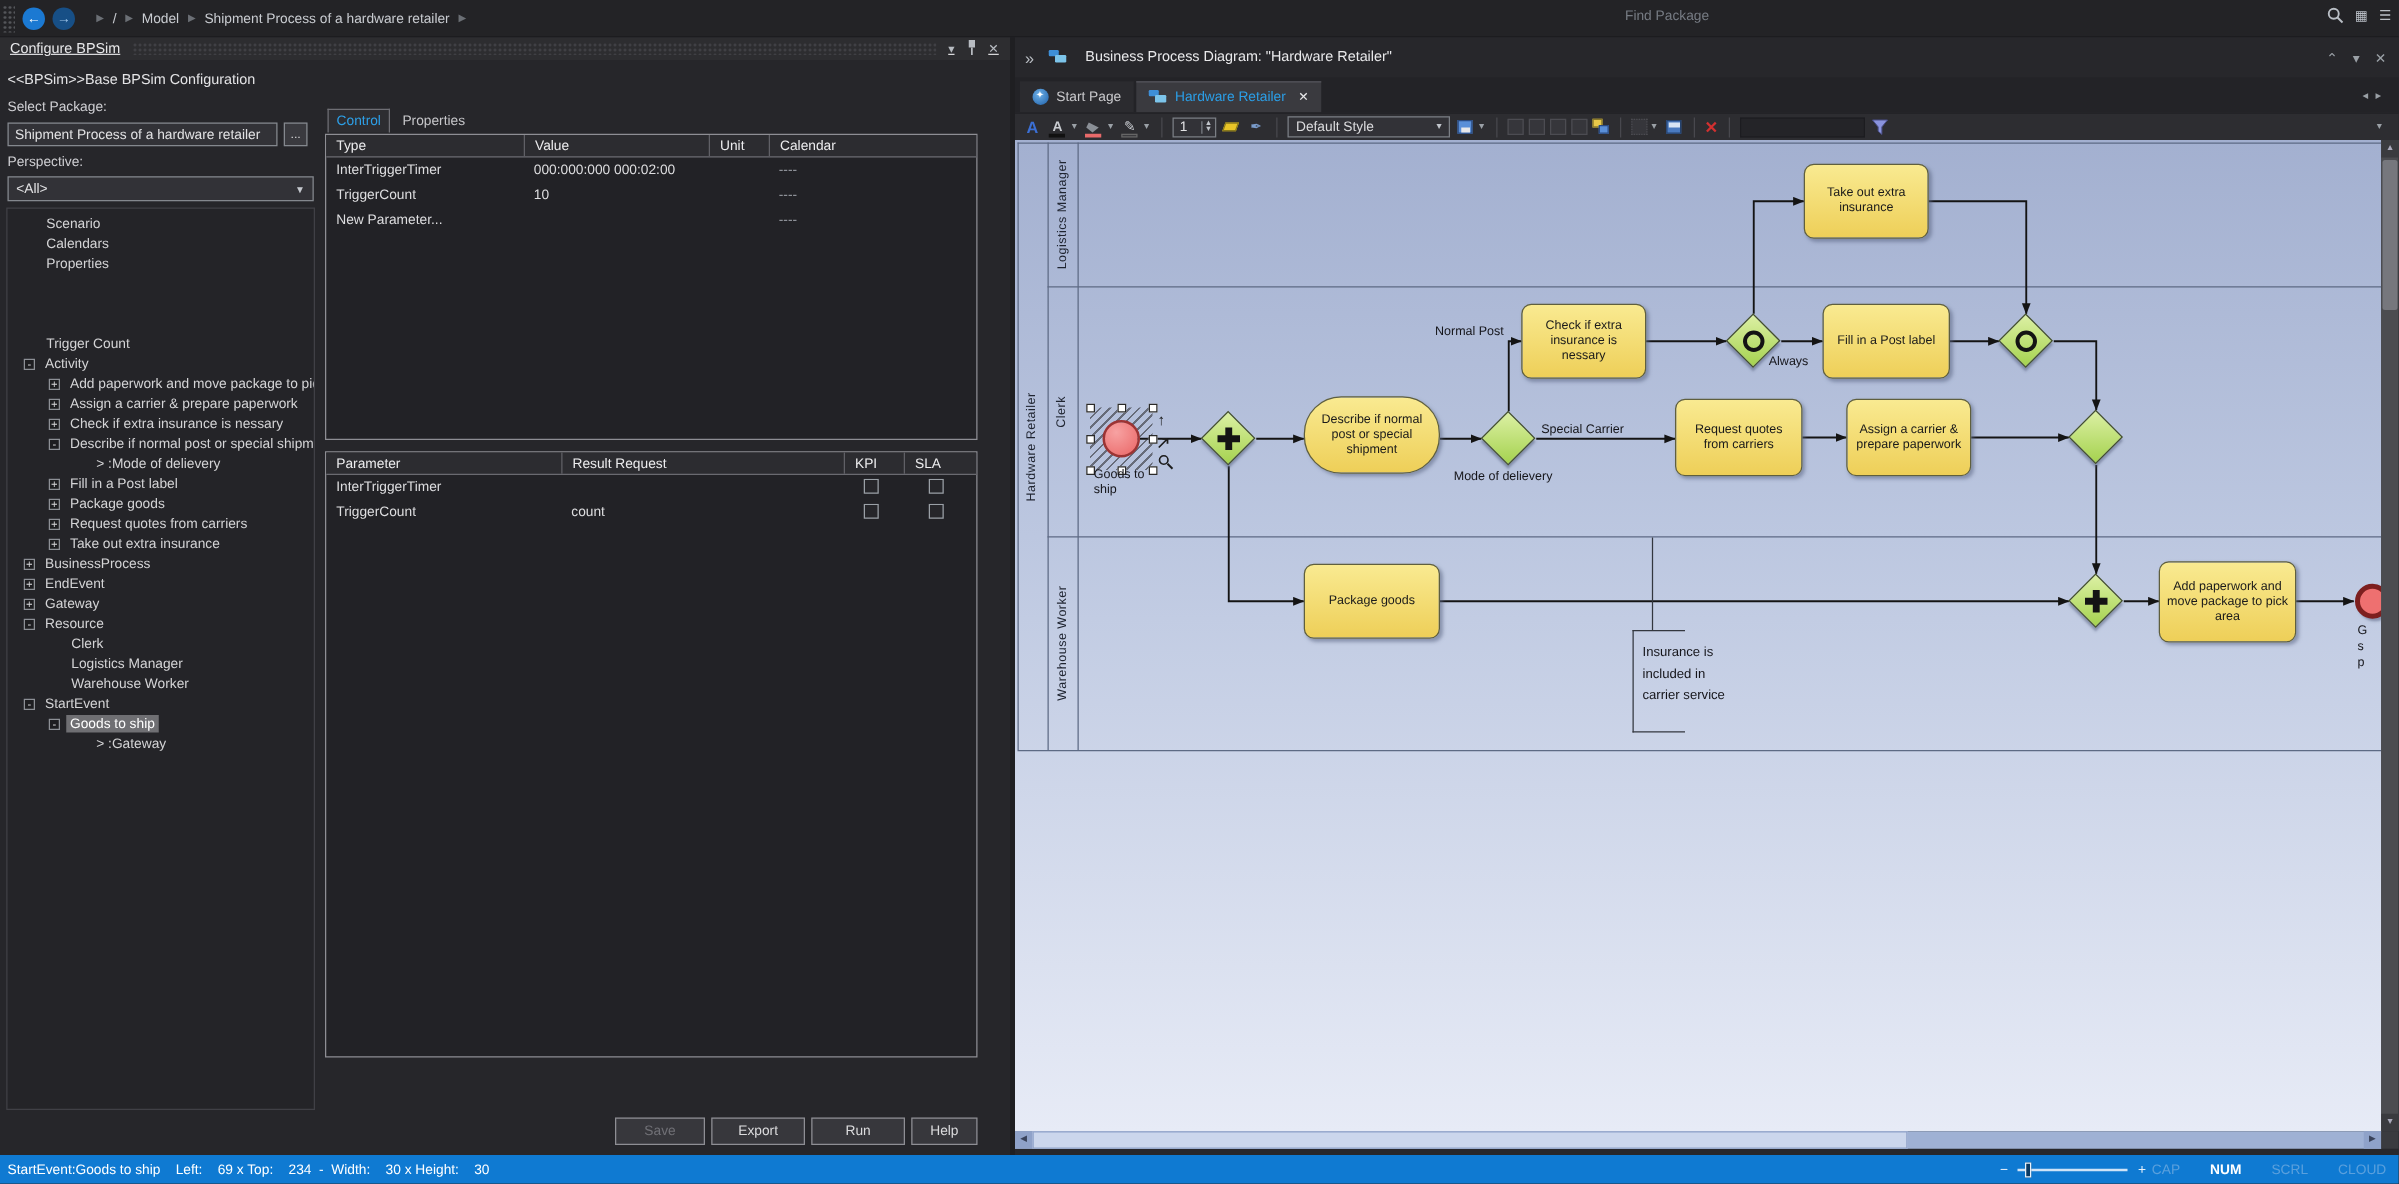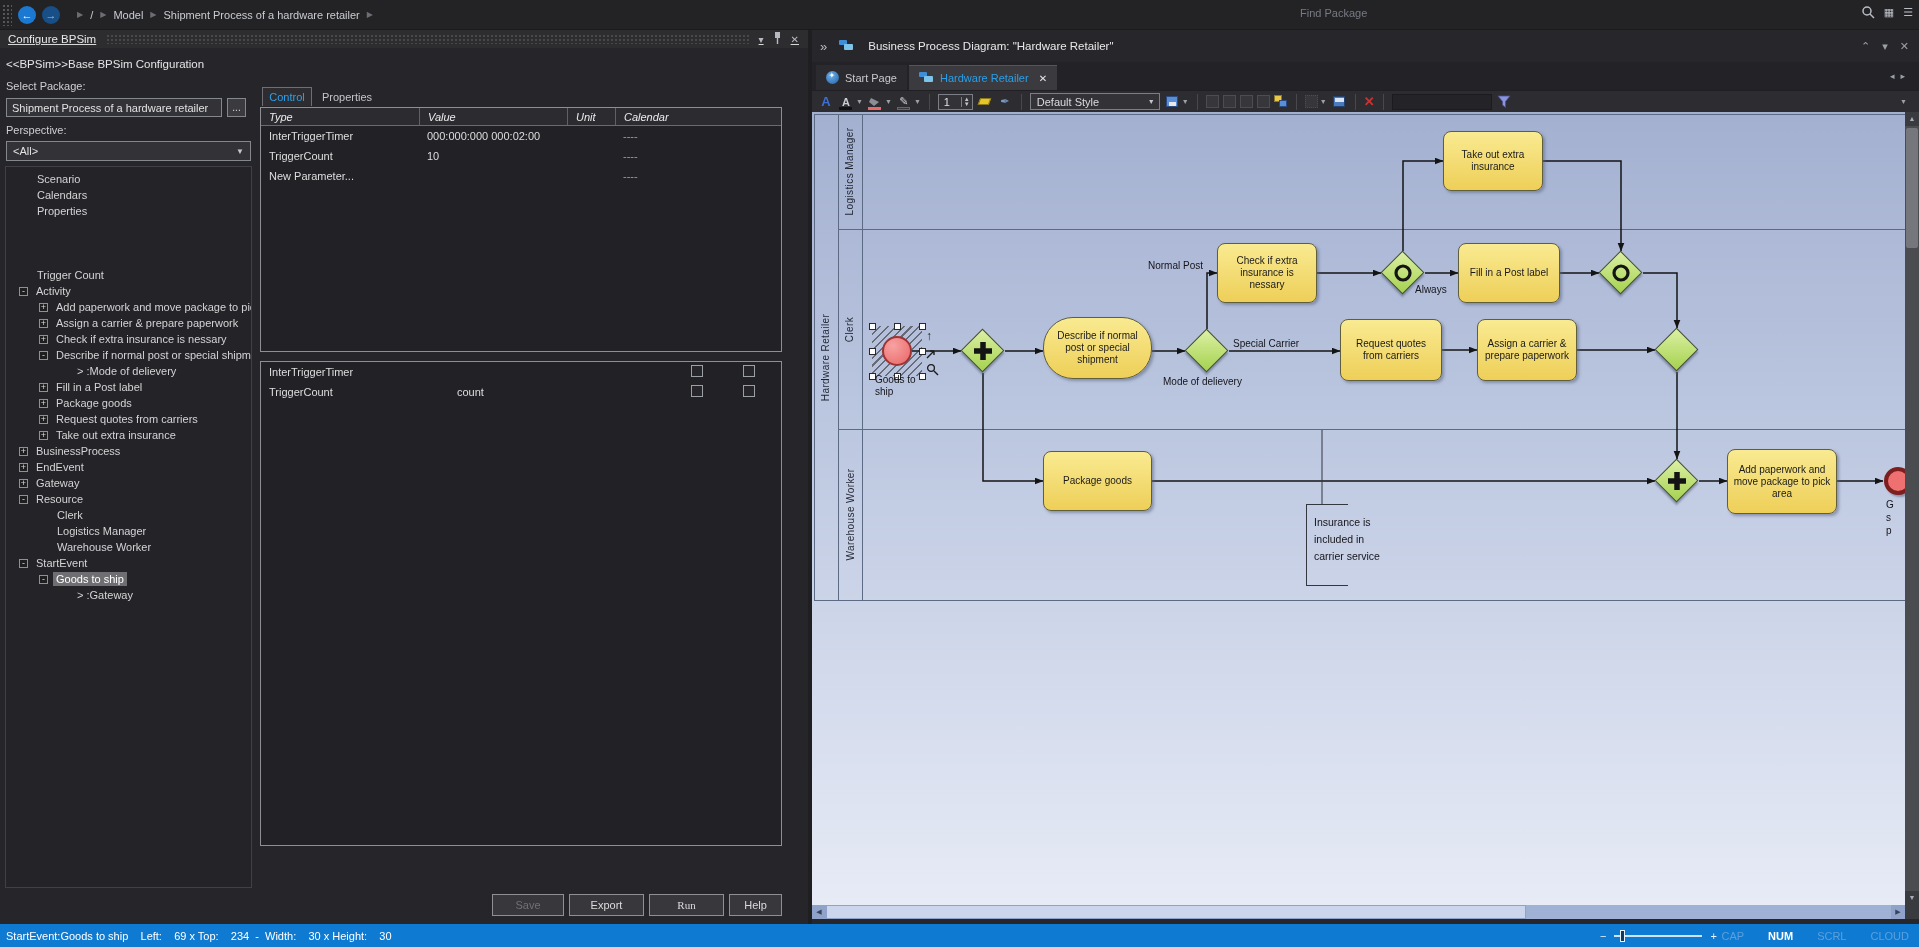--- a/index.html
+++ b/index.html
@@ -33,21 +33,21 @@
   .trow { height:16px; display:flex; align-items:center; white-space:nowrap; color:#d4d4d6; cursor:default; }
   .trow .tog { width:9px; height:9px; border:1px solid #8d9096; background:#1e1e21; color:#d8d8da; font-size:9px; line-height:7px; text-align:center; margin-right:5px; flex:none; }
   .trow .lbl { padding:1px 3px; }
   .trow .lbl.sel { background:#6f6f73; color:#ffffff; }
 
   .ptab { position:absolute; height:19px; display:flex; align-items:center; justify-content:center; font-size:11px; cursor:default; }
   .ptab.active { border:1px solid #6e6e74; border-bottom:none; background:#2d2d31; color:#2da0e8; }
   .ptab.idle { color:#c6c6c9; }
 
   .gtable { position:absolute; background:#222226; border:1px solid #8e8e94; }
-  .ghead { display:flex; height:18px; background:#2c2c30; border-bottom:1px solid #6a6a70;font-style:italic; }
+  .ghead { display:flex; height:18px; background:#2c2c30; border-bottom:1px solid #6a6a70; }
   .ghead .hc { display:flex; align-items:center; padding-left:8px; color:#ececee; border-left:1px solid #606066; height:100%; }
   .ghead .hc:first-child { border-left:none; }
   .grow { display:flex; height:20px; align-items:center; }
   .grow .c { padding-left:8px; color:#dedee0; white-space:nowrap; overflow:hidden; }
   .grow .dash { color:#9a9ea4; }
   .cbx { width:12px; height:12px; border:1px solid #9aa0a6; background:#26262a; display:inline-block; }
   .btnrow-btn { position:absolute; height:22px; background:#37373c; border:1px solid #8e8e94; color:#dcdcde; font-size:11px; font-family:"Liberation Sans",sans-serif; cursor:default; }
   .btnrow-btn.disabled { color:#707076; }
 
   
@@ -298,38 +298,44 @@
         <span class="c dash" style="width: 164px;">----</span>
       </div>
       <div class="grow">
         <span class="c" style="width: 158px;">New Parameter...</span>
         <span class="c" style="width: 148px;"></span>
         <span class="c" style="width: 48px;"></span>
         <span class="c dash" style="width: 164px;">----</span>
       </div>
     </div>
   <div class="gtable" style="left:260px; top:331px; width:522px; height:485px;">
+      <div class="ghead">
+        <span class="hc" style="width: 188px;">Parameter</span>
+        <span class="hc" style="width: 226px;">Result Request</span>
+        <span class="hc" style="width: 48px;">KPI</span>
+        <span class="hc" style="width: 56px;">SLA</span>
+      </div>
       <div class="grow">
         <span class="c" style="width: 188px;">InterTriggerTimer</span>
         <span class="c" style="width: 226px;"></span>
         <span class="c" style="width: 48px; padding-left: 16px;"><span class="cbx"></span></span>
         <span class="c" style="width: 56px; padding-left: 20px;"><span class="cbx"></span></span>
       </div>
       <div class="grow">
         <span class="c" style="width: 188px;">TriggerCount</span>
         <span class="c" style="width: 226px;">count</span>
         <span class="c" style="width: 48px; padding-left: 16px;"><span class="cbx"></span></span>
         <span class="c" style="width: 56px; padding-left: 20px;"><span class="cbx"></span></span>
       </div>
     </div>
 
   <div>
     <button class="btnrow-btn disabled" style="left:492px; top:864px; width:72px;">Save</button>
     <button class="btnrow-btn" style="left:569px; top:864px; width:75px;">Export</button>
-    <button class="btnrow-btn" style="left:649px; top:864px; width:75px;font-family:Liberation Serif, serif;">Run</button>
+    <button class="btnrow-btn" style="left:649px; top:864px; width:75px;">Run</button>
     <button class="btnrow-btn" style="left:729px; top:864px; width:53px;">Help</button>
   </div>
 </aside>
 
 <div class="splitter"></div>
 
 <section class="right-panel">
   <div class="dg-header">
     <span class="chev">»</span>
     <span class="dicon">

